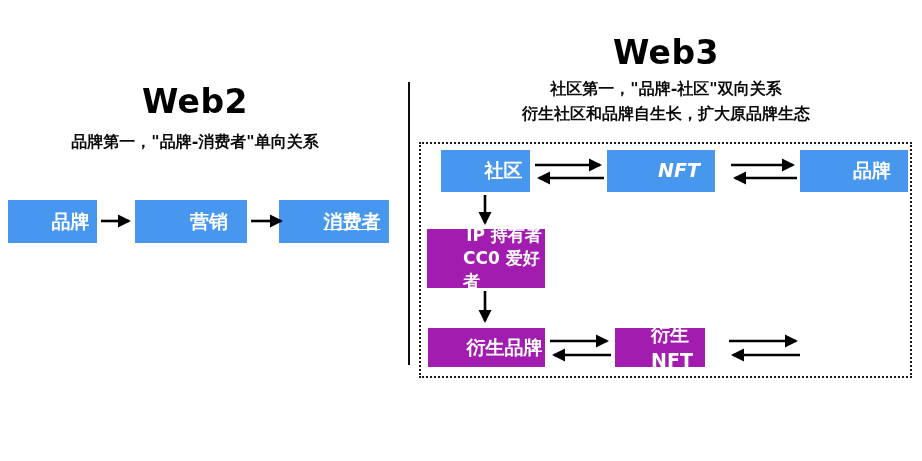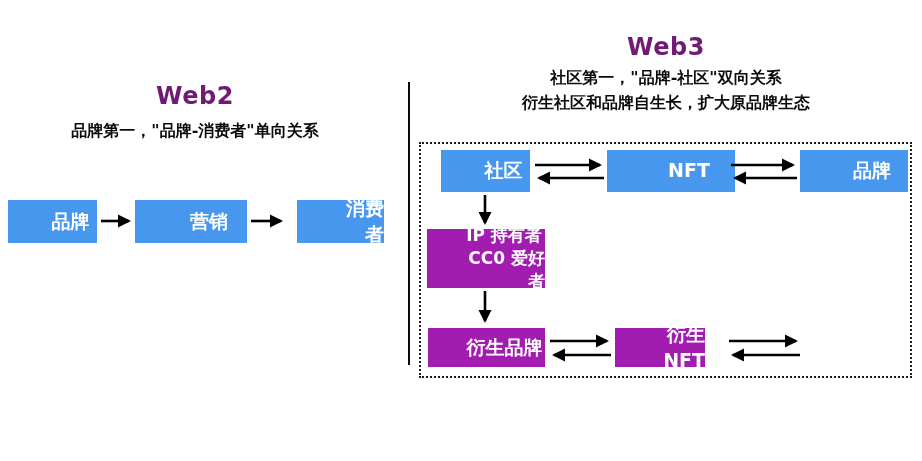--- a/index.html
+++ b/index.html
@@ -6,29 +6,29 @@
   html,body { background:#ffffff; }
   .canvas {
     position:relative;
     width:922px; height:461px;
     background:#ffffff;
     overflow:hidden;
     font-family:"DejaVu Sans","Liberation Sans",sans-serif;
     color:#111;
   }
   .hdr { position:absolute; text-align:center; }
-  .hdr-title { font-size:24px; font-weight:800; letter-spacing:0.5px; color:#701a75; }
+  .hdr-title { font-size:33px; font-weight:800; letter-spacing:0.5px; color:#000000; }
   .hdr-sub { font-size:16px; font-weight:700; color:#0b0b0b; line-height:25px; }
   .node {
     position:absolute;
     display:flex; flex-direction:column;
     align-items:center; justify-content:center;
     color:#ffffff; font-weight:700; font-size:19px;
     line-height:1.35;
-    text-align:right;
+    text-align:left;
     padding-left:36px;
   }
   .node.blue { background:#4797EE; }
   .node.pink { background:#a21caf; }
   .dashed-frame {
     position:absolute;
     left:419px; top:142px; width:493px; height:236px;
     border:2px dotted #1a1a1a;
   }
   .divider {
@@ -59,30 +59,30 @@
   </div>
 
   <div class="divider"></div>
 
   <div class="node blue" style="left:8px;  top:200px; width:89px;  height:43px;">
       <span>品牌</span>
     </div>
   <div class="node blue" style="left:135px; top:200px; width:112px; height:43px;">
       <span>营销</span>
     </div>
-  <div class="node blue" style="left:297px; top:200px; width:87px; height:43px;">
+  <div class="node blue" style="left:279px; top:200px; width:110px; height:43px;text-decoration:underline;">
       <span>消费者</span>
     </div>
 
   <div class="dashed-frame"></div>
 
   <div class="node blue" style="left:441px; top:150px; width:89px;  height:42px;">
       <span>社区</span>
     </div>
-  <div class="node blue" style="left:607px; top:150px; width:128px; height:42px;">
+  <div class="node blue" style="left:607px; top:150px; width:108px; height:42px;font-style:italic;">
       <span>NFT</span>
     </div>
   <div class="node blue" style="left:800px; top:150px; width:108px; height:42px;">
       <span>品牌</span>
     </div>
 
   <div class="node pink" style="left:427px; top:229px; width:118px; height:59px; font-size:17px;">
     <span>IP 持有者</span>
     <span>CC0 爱好者</span>
   </div>

